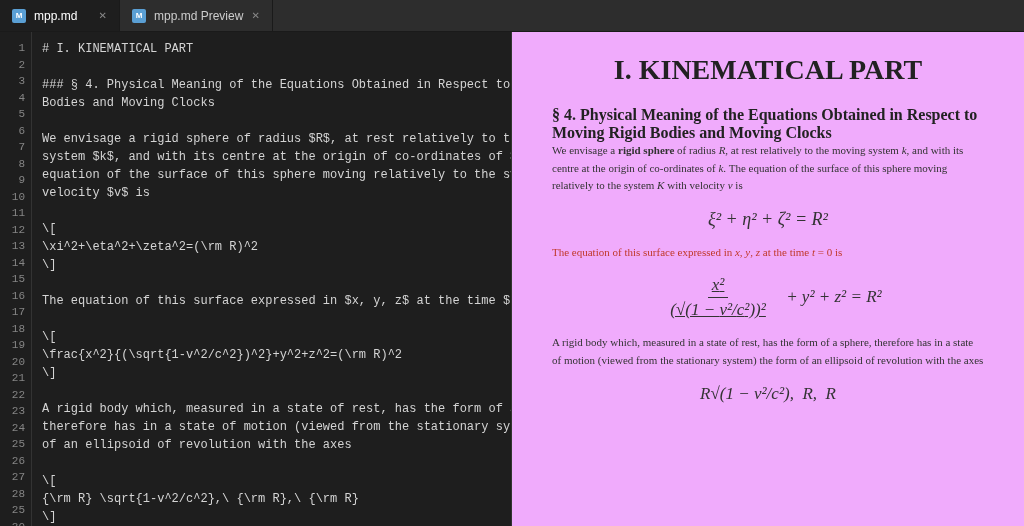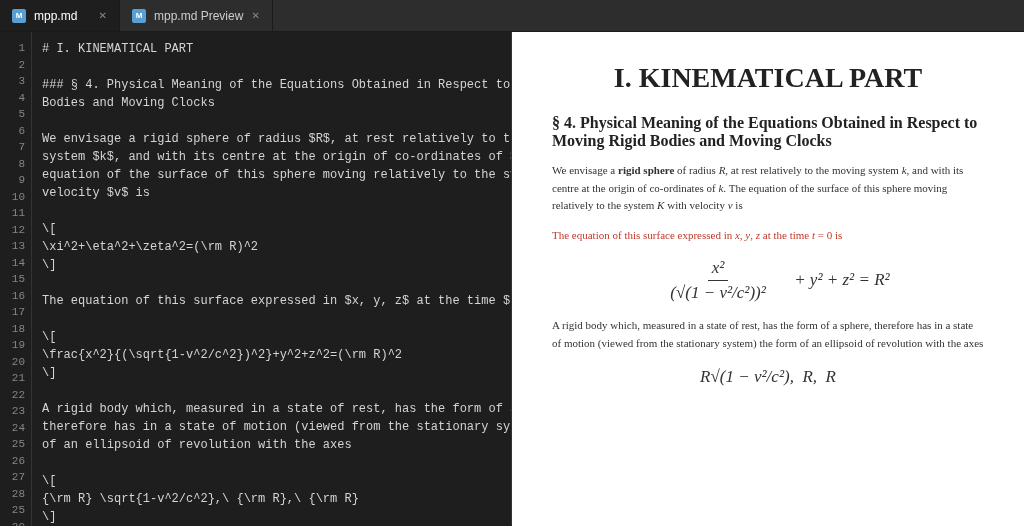--- a/index.html
+++ b/index.html
@@ -88,39 +88,38 @@
       white-space: pre;
     }
     .code-line {
       line-height: 1.5;
       min-height: 1.5em;
     }
 
     
     .preview-pane {
       flex: 1;
-      background: #ffffff;
+      background: #f0abfc;
       overflow-y: auto;
-      padding: 30px 40px;
+      padding: 22px 40px;
       color: #333;
     }
 
     .preview-title {
       font-size: 28px;
       font-weight: bold;
       text-align: center;
       margin-bottom: 20px;
       color: #222;
       font-family: Georgia, serif;
     }
 
     .preview-section-title {
       font-size: 16px;
       font-weight: bold;
-      margin-bottom: 12px;
       color: #222;
       font-family: Georgia, serif;
     }
 
     .preview-text {
       font-size: 11px;
       line-height: 1.6;
       margin-bottom: 12px;
       font-family: Georgia, serif;
       color: #333;
@@ -142,21 +141,22 @@
 
     .red-text {
       color: #c0392b;
     }
 
     .math-frac {
       display: inline-flex;
       flex-direction: column;
       align-items: center;
       vertical-align: middle;
-      margin: 0 20px;
+      margin: 0 12px;
+      text-decoration: underline;
     }
     .math-frac .numerator {
       border-bottom: 1px solid #333;
       padding: 0 4px 2px 4px;
       font-style: italic;
     }
     .math-frac .denominator {
       padding: 2px 4px 0 4px;
       font-style: italic;
     }
@@ -222,20 +222,23 @@
 
   <div class="preview-pane">
     <div class="preview-title">I. KINEMATICAL PART</div>
 
     <div class="preview-section-title">§ 4. Physical Meaning of the Equations Obtained in Respect to Moving Rigid Bodies and Moving Clocks</div>
 
     <p class="preview-text">
       We envisage a <strong>rigid sphere</strong> of radius <span class="math-inline">R</span>, at rest relatively to the moving system <span class="math-inline">k</span>, and with its centre at the origin of co-ordinates of <span class="math-inline">k</span>. The equation of the surface of this sphere moving relatively to the system <span class="math-inline">K</span> with velocity <span class="math-inline">v</span> is
     </p>
 
+    <div class="equation-block">
+      <span style="font-family:'Times New Roman',serif; font-size:18px;">ξ² + η² + ζ² = R²</span>
+    </div>
 
     <p class="preview-text red-text">
       The equation of this surface expressed in <em>x</em>, <em>y</em>, <em>z</em> at the time <em>t</em> = 0 is
     </p>
 
     <div class="equation-block">
       <span style="font-family:'Times New Roman',serif; font-size:17px;">
         <span class="math-frac" style="display:inline-flex;flex-direction:column;align-items:center;vertical-align:middle;">
           <span class="numerator" style="border-bottom:1px solid #333;padding:0 4px 2px 4px; font-style:italic;"><em>x</em>²</span>
           <span class="denominator" style="padding:2px 4px 0 4px;">(√(1 − <em>v</em>²/<em>c</em>²))²</span>

